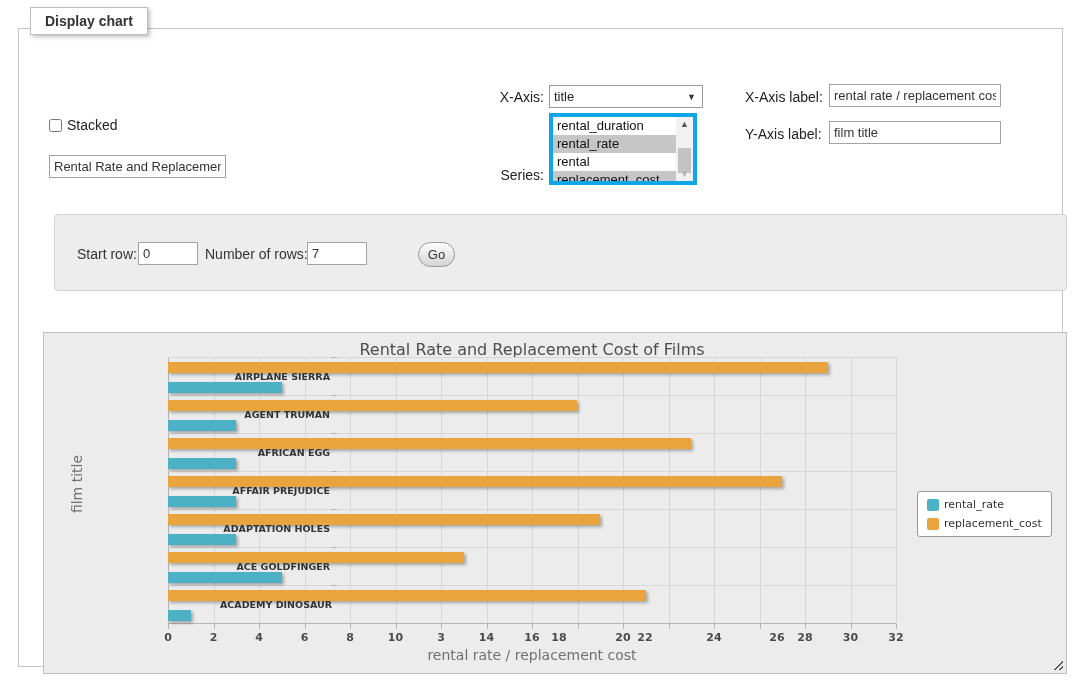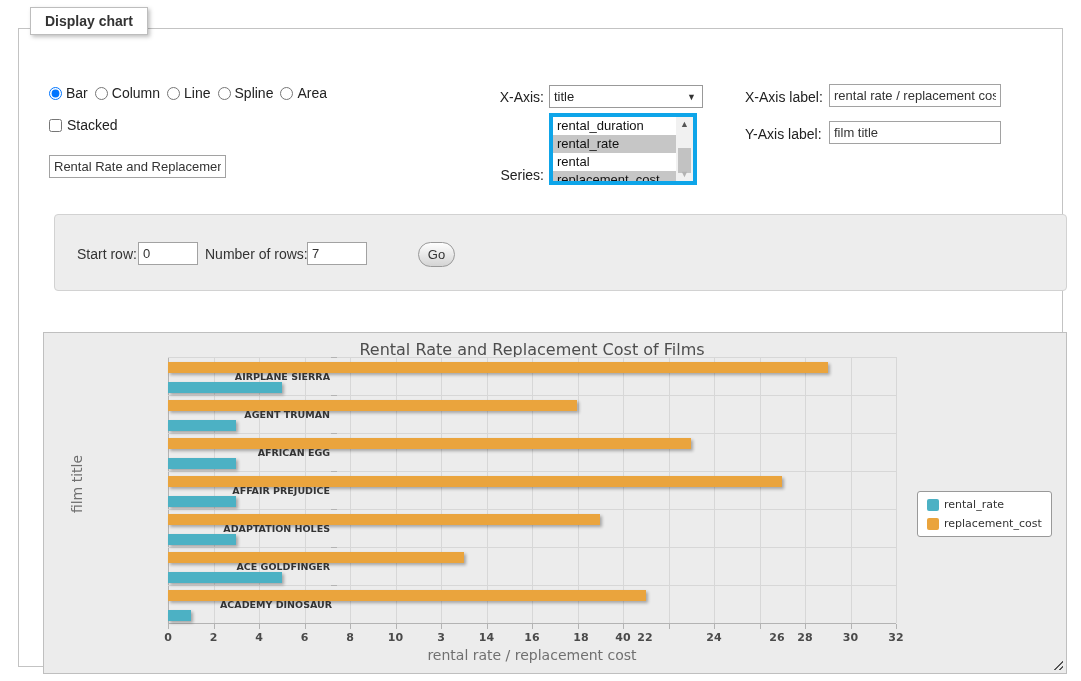--- a/index.html
+++ b/index.html
@@ -52,42 +52,20 @@
   .legend-item { display:flex; align-items:center; gap:5px; font-size:11px; color:#333; white-space:nowrap; }
   .swatch { width:12px; height:12px; border-radius:2px; }
   .grip { position:absolute; right:3px; bottom:3px; width:11px; height:11px; background:repeating-linear-gradient(-45deg, transparent 0 2px, #555 2px 3.5px); clip-path:polygon(100% 0,100% 100%,0 100%); }
 </style>
 </head>
 <body>
 
 <div class="legend-tab">Display chart</div>
 <div class="fieldset">
 
-  <div class="radio-row">
-      <label>
-        <input type="radio" name="ctype" checked="" style="">
-        <span>Bar</span>
-      </label>
-      <label>
-        <input type="radio" name="ctype" style="">
-        <span>Column</span>
-      </label>
-      <label>
-        <input type="radio" name="ctype" style="">
-        <span>Line</span>
-      </label>
-      <label>
-        <input type="radio" name="ctype" style="">
-        <span>Spline</span>
-      </label>
-      <label>
-        <input type="radio" name="ctype" style="">
-        <span>Area</span>
-      </label>
-    </div>
 
   <div class="chk-row">
     <input type="checkbox" style="">
     <span>Stacked</span>
   </div>
 
   <input class="txt" style="left: 30px; top: 126px; width: 177px;" value="Rental Rate and Replacement Cost of Films">
 
   <div class="ctl-label" style="left:466px; top:60px; width:59px; text-align:right;">X-Axis:</div>
   <div class="sel">
@@ -192,23 +170,23 @@
       <div class="xtick-label" style="left:306px">8</div>
       <div class="xtick" style="left:351.5px"></div>
       <div class="xtick-label" style="left:351.5px">10</div>
       <div class="xtick" style="left:397px"></div>
       <div class="xtick-label" style="left:397px">3</div>
       <div class="xtick" style="left:442.5px"></div>
       <div class="xtick-label" style="left:442.5px">14</div>
       <div class="xtick" style="left:488px"></div>
       <div class="xtick-label" style="left:488px">16</div>
       <div class="xtick" style="left:533.5px"></div>
-      <div class="xtick-label" style="left:537px">18</div>
+      <div class="xtick-label" style="left:515px">18</div>
       <div class="xtick" style="left:579px"></div>
-      <div class="xtick-label" style="left:579px">40</div>
+      <div class="xtick-label" style="left:579px">20</div>
       <div class="xtick" style="left:624.5px"></div>
       <div class="xtick-label" style="left:601px">22</div>
       <div class="xtick" style="left:670px"></div>
       <div class="xtick-label" style="left:670px">24</div>
       <div class="xtick" style="left:715.5px"></div>
       <div class="xtick-label" style="left:733px">26</div>
       <div class="xtick" style="left:761px"></div>
       <div class="xtick-label" style="left:761px">28</div>
       <div class="xtick" style="left:806.5px"></div>
       <div class="xtick-label" style="left:806.5px">30</div>

